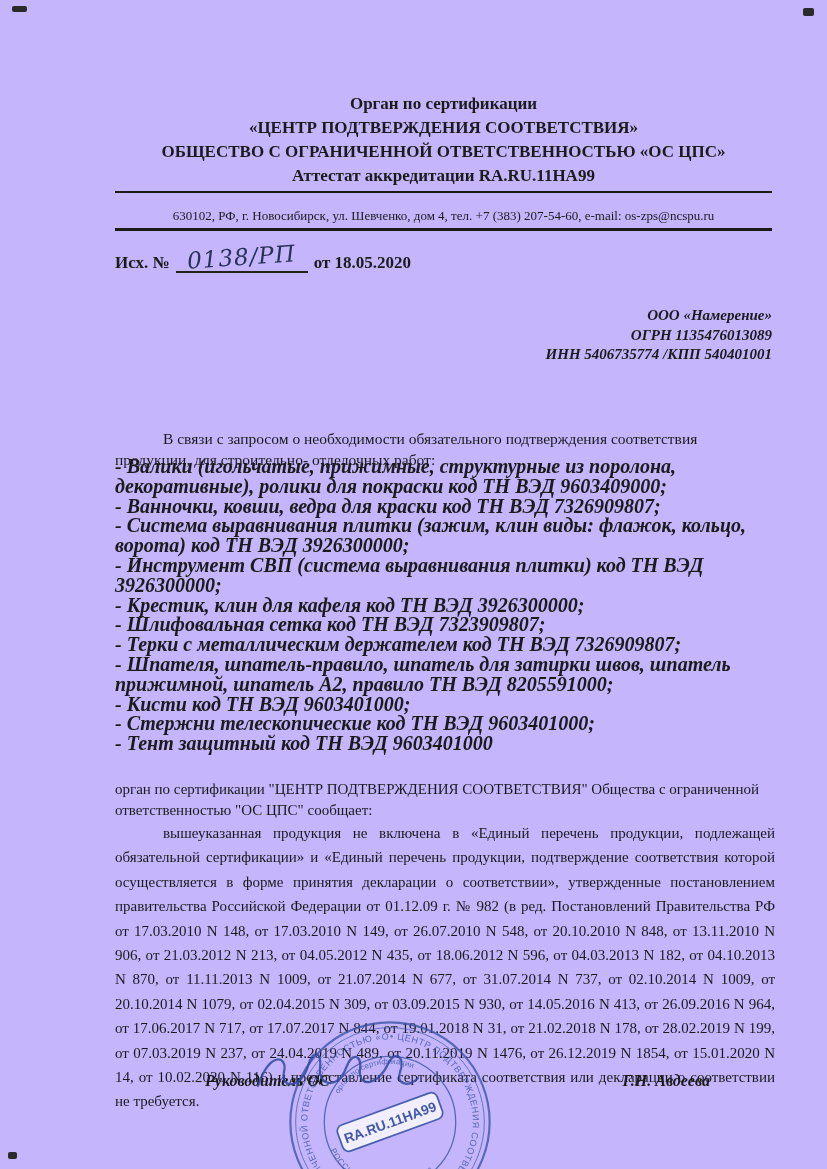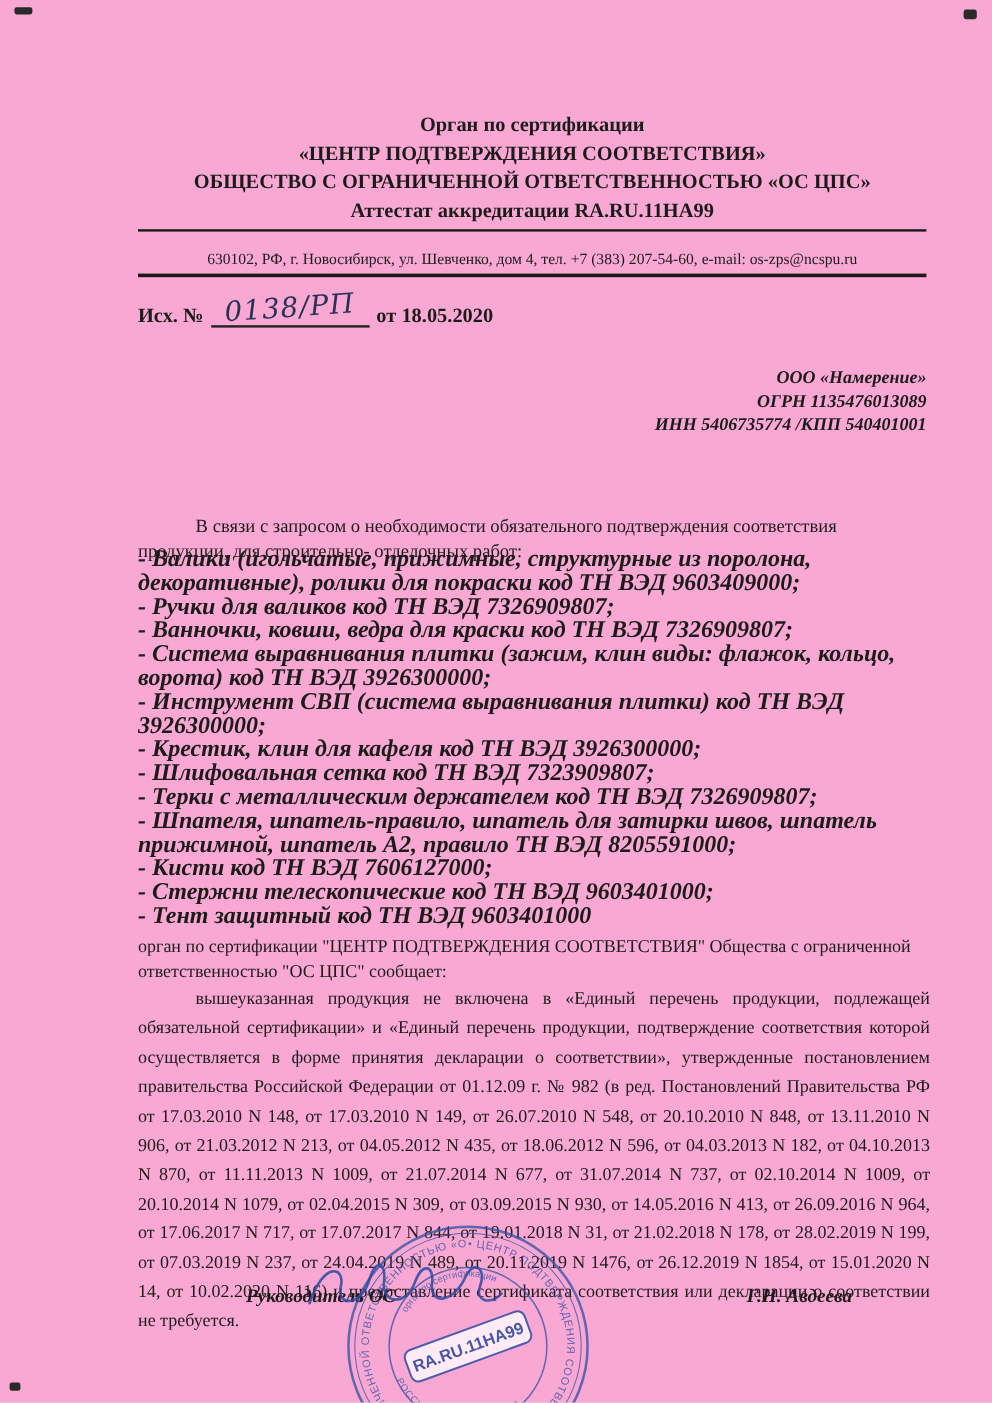--- a/index.html
+++ b/index.html
@@ -1,18 +1,18 @@
 <!DOCTYPE html>
 <html><head>
 <meta charset="utf-8">
 <style>
   html,body{margin:0;padding:0;background:#e8e8e8;}
   .page{
     position:relative; width:827px; height:1169px; margin:0 auto;
-    background:#f9a8d4; overflow:hidden;
+    background:#c4b5fd; overflow:hidden;
     font-family:"Liberation Serif","DejaVu Serif",serif;
     color:#1b1b1b;
   }
   .artifact{position:absolute;background:#2a2a2a;border-radius:2px;}
   .artifact.a1{left:12px;top:6px;width:15px;height:6px;}
   .artifact.a2{left:803px;top:8px;width:11px;height:8px;}
   .artifact.a3{left:8px;top:1152px;width:9px;height:7px;}
 
   .header{
     position:absolute; top:92px; left:115px; width:657px;
@@ -97,29 +97,28 @@
   <div class="recipient">
     <div>ООО «Намерение»</div>
     <div>ОГРН 1135476013089</div>
     <div>ИНН 5406735774 /КПП 540401001</div>
   </div>
 
   <p class="intro">В связи с запросом о необходимости обязательного подтверждения соответствия продукции, для строительно- отделочных работ:</p>
 
   <div class="product-list">
     <div>- Валики (игольчатые, прижимные, структурные из поролона, декоративные), ролики для покраски код ТН ВЭД 9603409000;</div>
-    <div>- Ручки для валиков код ТН ВЭД 7326909807;</div>
     <div>- Ванночки, ковши, ведра для краски код ТН ВЭД 7326909807;</div>
     <div>- Система выравнивания плитки (зажим, клин виды: флажок, кольцо, ворота) код ТН ВЭД 3926300000;</div>
     <div>- Инструмент СВП (система выравнивания плитки) код ТН ВЭД 3926300000;</div>
     <div>- Крестик, клин для кафеля код ТН ВЭД 3926300000;</div>
     <div>- Шлифовальная сетка код ТН ВЭД 7323909807;</div>
     <div>- Терки с металлическим держателем код ТН ВЭД 7326909807;</div>
     <div>- Шпателя, шпатель-правило, шпатель для затирки швов, шпатель прижимной, шпатель А2, правило ТН ВЭД 8205591000;</div>
-    <div>- Кисти код ТН ВЭД 7606127000;</div>
+    <div>- Кисти код ТН ВЭД 9603401000;</div>
     <div>- Стержни телескопические код ТН ВЭД 9603401000;</div>
     <div>- Тент защитный код ТН ВЭД 9603401000</div>
   </div>
 
   <p class="statement">орган по сертификации "ЦЕНТР ПОДТВЕРЖДЕНИЯ СООТВЕТСТВИЯ" Общества с ограниченной ответственностью "ОС ЦПС" сообщает:</p>
 
   <p class="conclusion">вышеуказанная продукция не включена в «Единый перечень продукции, подлежащей обязательной сертификации» и «Единый перечень продукции, подтверждение соответствия которой осуществляется в форме принятия декларации о соответствии», утвержденные постановлением правительства Российской Федерации от 01.12.09 г. № 982 (в ред. Постановлений Правительства РФ от 17.03.2010 N 148, от 17.03.2010 N 149, от 26.07.2010 N 548, от 20.10.2010 N 848, от 13.11.2010 N 906, от 21.03.2012 N 213, от 04.05.2012 N 435, от 18.06.2012 N 596, от 04.03.2013 N 182, от 04.10.2013 N 870, от 11.11.2013 N 1009, от 21.07.2014 N 677, от 31.07.2014 N 737, от 02.10.2014 N 1009, от 20.10.2014 N 1079, от 02.04.2015 N 309, от 03.09.2015 N 930, от 14.05.2016 N 413, от 26.09.2016 N 964, от 17.06.2017 N 717, от 17.07.2017 N 844, от 19.01.2018 N 31, от 21.02.2018 N 178, от 28.02.2019 N 199, от 07.03.2019 N 237, от 24.04.2019 N 489, от 20.11.2019 N 1476, от 26.12.2019 N 1854, от 15.01.2020 N 14, от 10.02.2020 N 116) и предоставление сертификата соответствия или декларации о соответствии не требуется.</p>
 
   <div class="footer">
     <span class="pos">Руководитель ОС</span>

